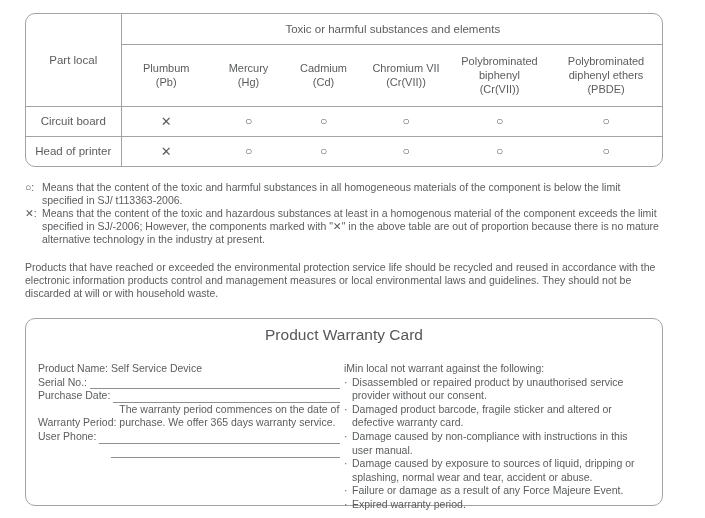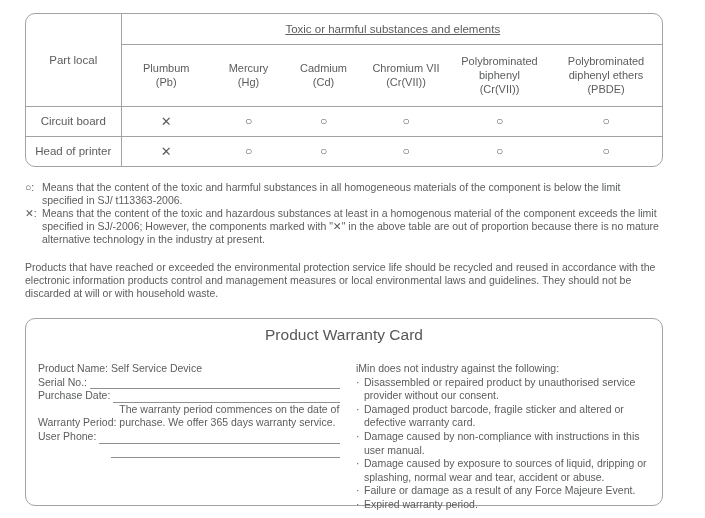--- a/index.html
+++ b/index.html
@@ -17,21 +17,21 @@
     position:absolute; left:25px; top:13px; width:638px;
     border:1px solid #a3a3a3; border-radius:10px; overflow:hidden;
   }
   table.subst { border-collapse:collapse; width:100%; table-layout:fixed; }
   table.subst td, table.subst th {
     font-weight:normal; text-align:center; vertical-align:middle;
     color:#5a5c5e;
   }
   .group-head {
     border-bottom:1px solid #a3a3a3;
-    height:30px; font-size:11.5px;text-decoration:underline;
+    height:30px; font-size:11.5px;
   }
   .part-head {
     border-right:1px solid #a3a3a3; border-bottom:1px solid #a3a3a3;
     font-size:11.5px;
   }
   .col-head {
     border-bottom:1px solid #a3a3a3;
     height:62px; font-size:11px; line-height:14px; padding:2px 2px;
   }
   td.col-part {
@@ -55,21 +55,21 @@
     font-size:10.5px; line-height:13px; color:#5a5c5e;
   }
 
   
   .card {
     position:absolute; left:25px; top:318px; width:638px; height:188px;
     border:1px solid #a3a3a3; border-radius:10px;
     padding:7px 12px 8px 12px;
   }
   .card-title { text-align:center; font-size:15.5px; color:#55575a; margin-bottom:18px; }
-  .card-cols { display:flex; gap:12px; }
+  .card-cols { display:flex; gap:0; }
   .card-left { flex:0 0 306px; }
   .card-right { flex:1; }
   .field { display:flex; align-items:flex-end; font-size:10.5px; line-height:13.6px; }
   .field.indent { margin-left:73px; margin-top:3px; }
   .f-label { white-space:nowrap; }
   .f-line { flex:1; border-bottom:1px solid #8f8f8f; height:11px; margin-right:4px; }
   .f-value { flex:1; }
   .excl-head { font-size:10.5px; line-height:13.6px; }
   .excl-item { display:flex; font-size:10.5px; line-height:13.6px; }
   .excl-dot { flex:0 0 8px; text-align:left; }
@@ -181,21 +181,21 @@
           </div>
           <div class="field">
             <span class="f-label">User Phone:&nbsp;</span>
             <span class="f-line"></span>
           </div>
           <div class="field indent">
             <span class="f-line"></span>
           </div>
         </div>
       <div class="card-right">
-        <div class="excl-head">iMin does not industry against the following:</div>
+        <div class="excl-head">iMin local not warrant against the following:</div>
         <div id="excl-list">
             <div class="excl-item">
               <span class="excl-dot">·</span>
               <span class="excl-text">Disassembled or repaired product by unauthorised service provider without our consent.</span>
             </div>
             <div class="excl-item">
               <span class="excl-dot">·</span>
               <span class="excl-text">Damaged product barcode, fragile sticker and altered or defective warranty card.</span>
             </div>
             <div class="excl-item">

